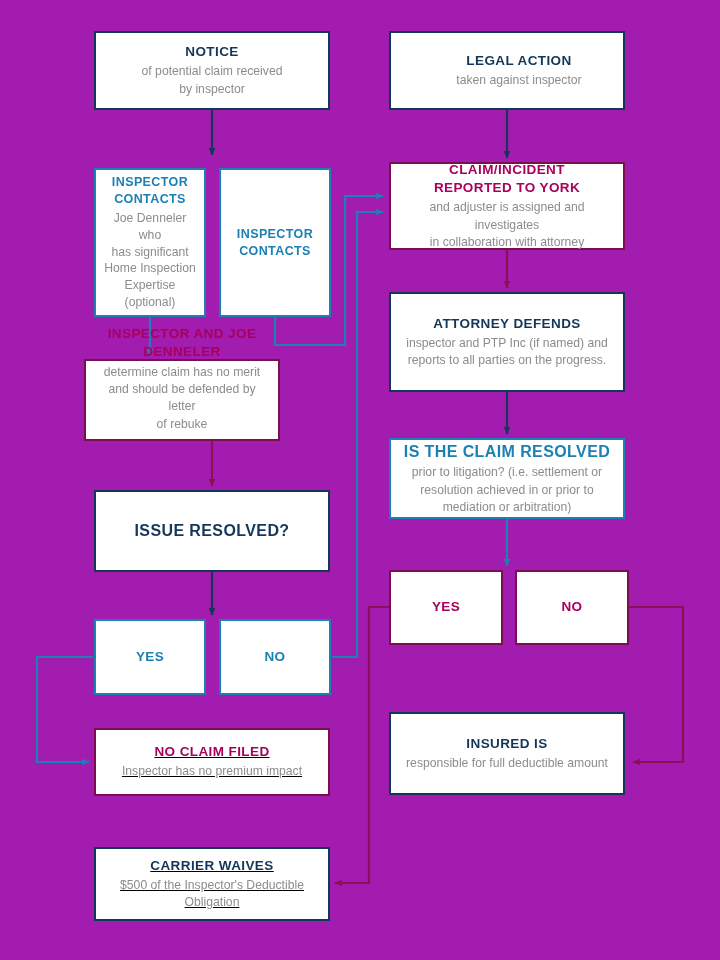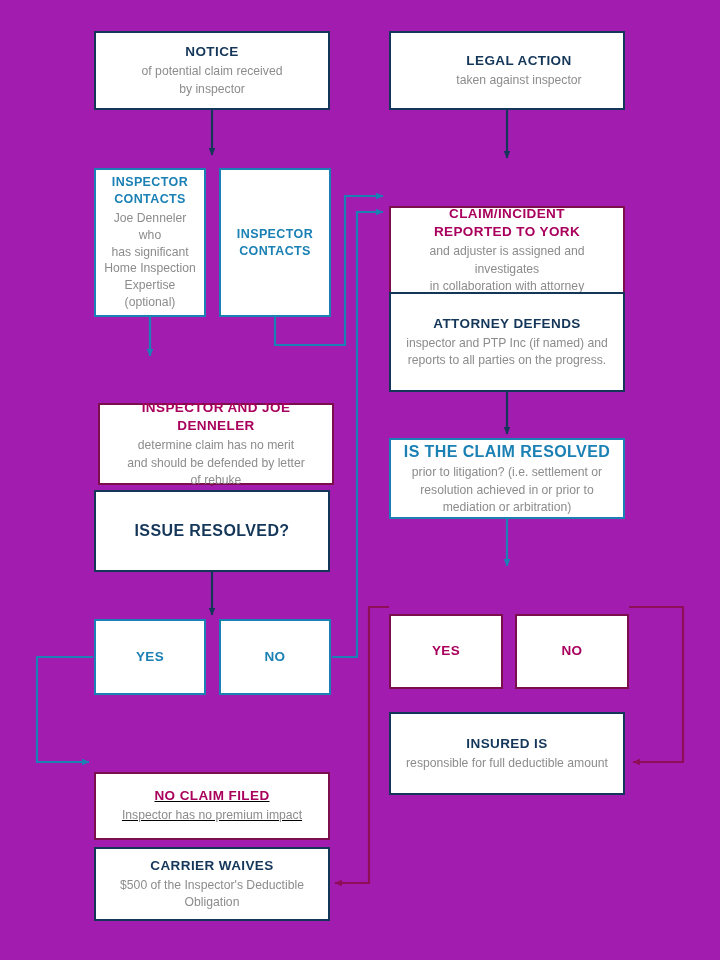--- a/index.html
+++ b/index.html
@@ -53,21 +53,21 @@
     margin-top: 2px;
   }
   .node .sub.tight {
     line-height: 1.38;
   }
   
   .navy  { border: 2px solid #143659; }
   .navy  .title { color: #143659; }
   .teal  { border: 2px solid #1b80b4; }
   .teal  .title { color: #1b80b4; }
-  .plum  { border: 2px solid #7b0f4e; margin-top: 44px; }
+  .plum  { border: 2px solid #7b0f4e; }
   .plum  .title { color: #a8005c; }
   .decision .title { font-size: 16px; }
 </style>
 </head>
 <body>
 
 <div id="canvas">
 
   <svg id="wires" viewBox="0 0 720 960" width="720" height="960">
     <defs>
@@ -152,21 +152,21 @@
     <div class="title">
       <span>CLAIM/INCIDENT</span><br>
       <span>REPORTED TO YORK</span>
     </div>
     <div class="sub">
       <span>and adjuster is assigned and investigates</span><br>
       <span>in collaboration with attorney</span>
     </div>
   </div>
 
-  <div class="node plum" style="left:98px; top:359px; width:236px; height:82px;">
+  <div class="node plum" style="left:84px; top:359px; width:196px; height:82px;justify-content:flex-end;">
     <div class="title">INSPECTOR AND JOE DENNELER</div>
     <div class="sub">
       <span>determine claim has no merit</span><br>
       <span>and should be defended by letter</span><br>
       <span>of rebuke</span>
     </div>
   </div>
 
   <div class="node navy" style="left:389px; top:292px; width:236px; height:100px;">
     <div class="title">ATTORNEY DEFENDS</div>
@@ -212,21 +212,21 @@
     </div>
   </div>
 
   <div class="node navy" style="left:389px; top:712px; width:236px; height:83px;">
     <div class="title">INSURED IS</div>
     <div class="sub">
       <span>responsible for full deductible amount</span>
     </div>
   </div>
 
-  <div class="node navy" style="left:94px; top:847px; width:236px; height:74px;">
+  <div class="node navy" style="left:94px; top:847px; width:236px; height:74px;text-decoration:underline;">
     <div class="title">CARRIER WAIVES</div>
     <div class="sub">
       <span>$500 of the Inspector's Deductible</span><br>
       <span>Obligation</span>
     </div>
   </div>
 
 </div>
 
 </body></html>

